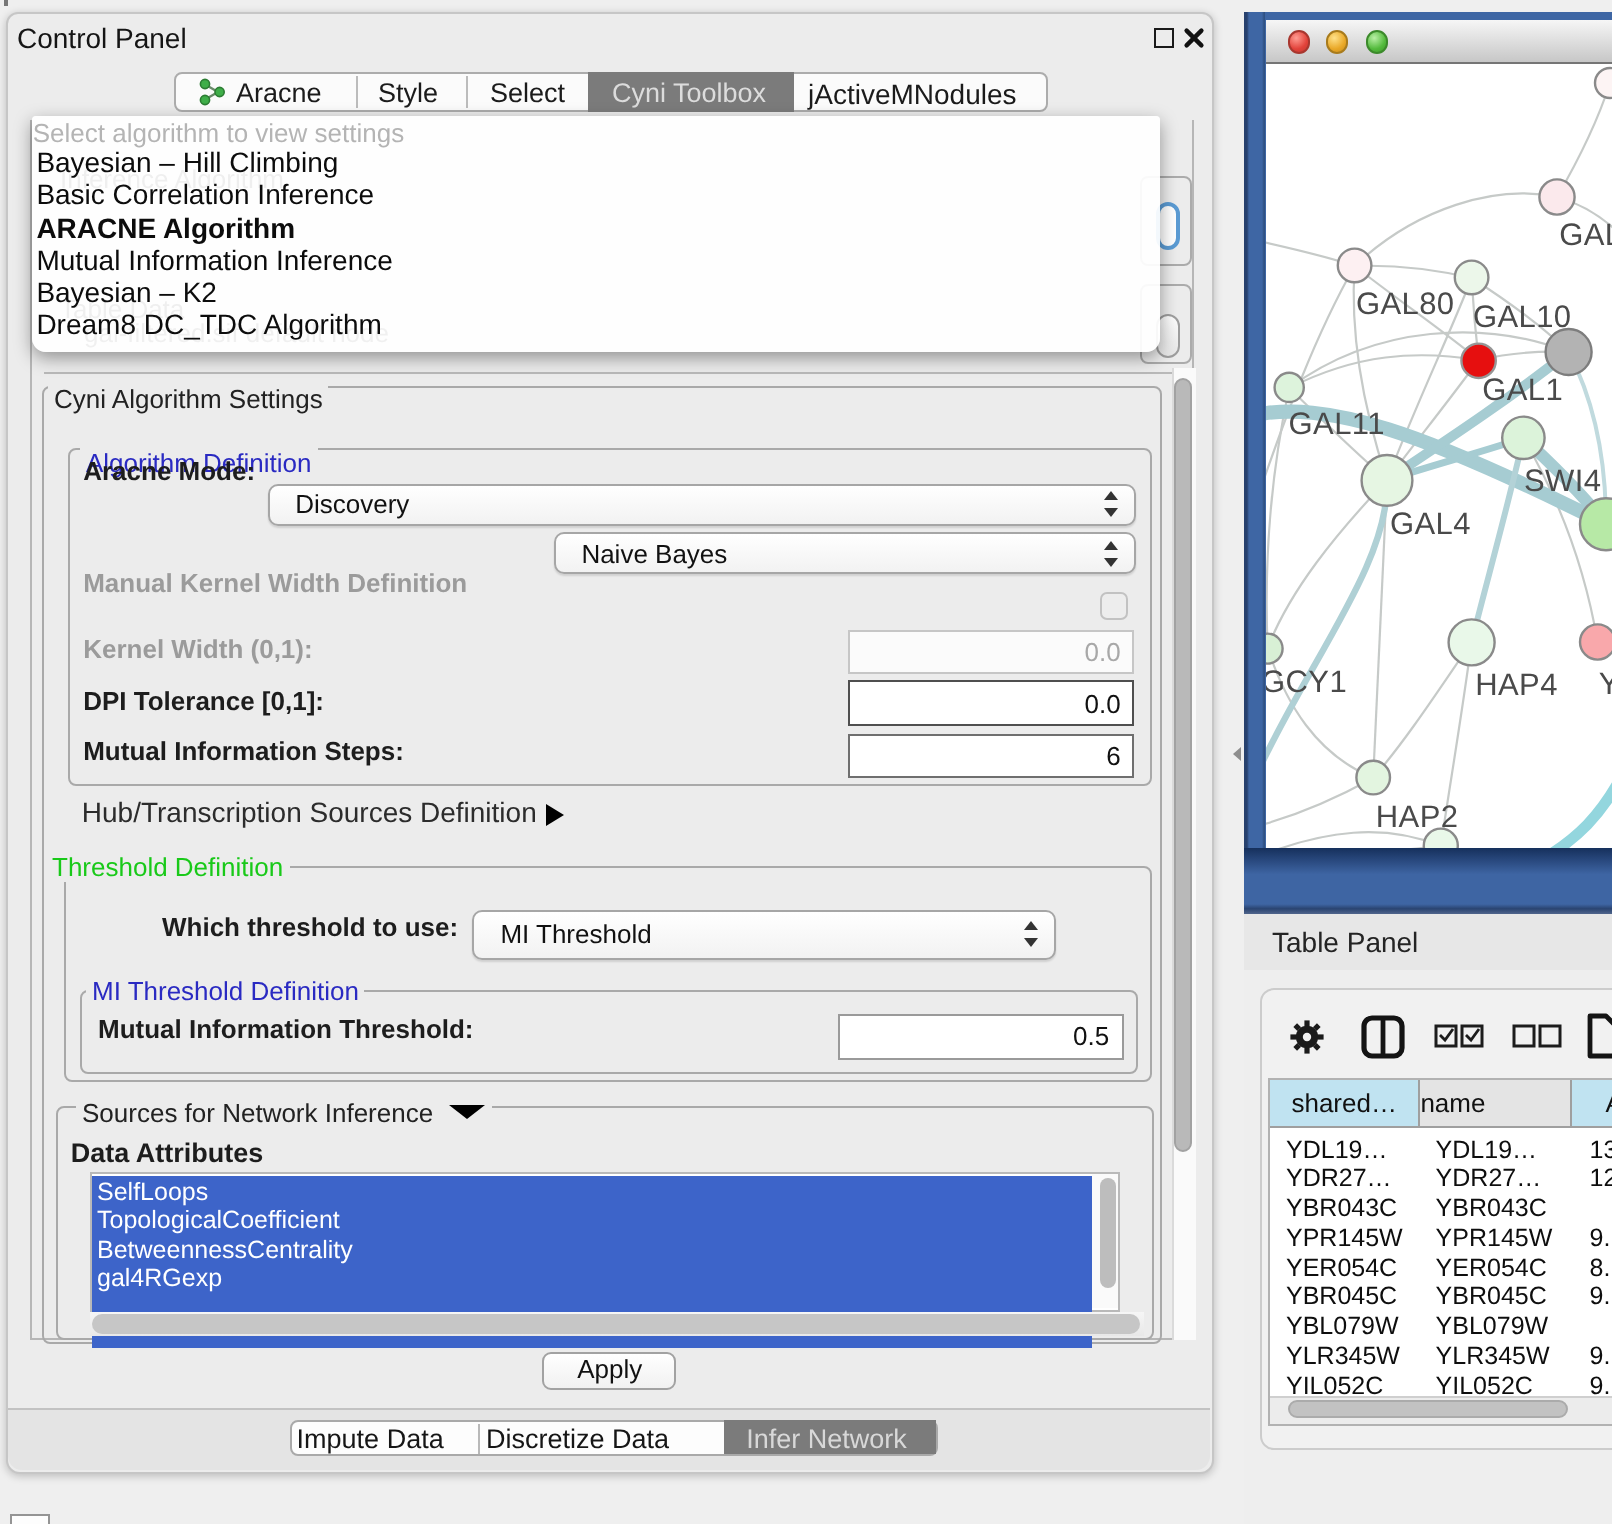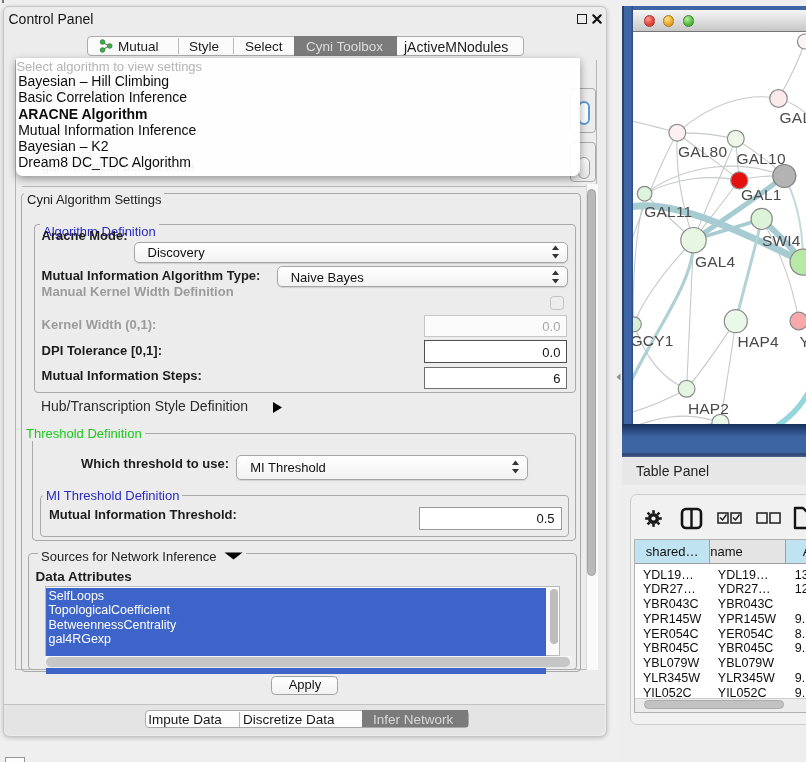--- a/index.html
+++ b/index.html
@@ -26,21 +26,21 @@
       <path d="M2.3 2.3 L9.7 9.7 M9.7 2.3 L2.3 9.7" stroke="#111" stroke-width="2.2" stroke-linecap="round"></path>
     </svg>
 
   <div class="abs" style="left:87px;top:35.8px;width:437px;height:20.4px;background:#fbfbfb;border:1px solid #acacac;border-radius:4px;box-sizing:border-box;"></div>
   <svg class="abs" style="left:99px;top:38.5px;" width="14" height="14" viewBox="0 0 14 14">
     <path d="M4 3.5 L10 7 M4 10.5 L10 7" stroke="#6a8a6a" stroke-width="1.2" fill="none"></path>
     <circle cx="3.5" cy="3" r="2.3" fill="#3fae49" stroke="#2c7d33" stroke-width="0.8"></circle>
     <circle cx="3.5" cy="11" r="2.3" fill="#3fae49" stroke="#2c7d33" stroke-width="0.8"></circle>
     <circle cx="10.8" cy="7" r="2.3" fill="#3fae49" stroke="#2c7d33" stroke-width="0.8"></circle>
   </svg>
-  <div class="abs" style="left:118px;top:39px;font-size:13.5px;color:#1b1b1b;">Mutual</div>
+  <div class="abs" style="left:118px;top:39px;font-size:13.5px;color:#1b1b1b;">Aracne</div>
   <div class="abs" style="left:177.8px;top:38px;width:1px;height:16px;background:#bcbcbc;"></div>
   <div class="abs" style="left:189px;top:39px;font-size:13.5px;color:#1b1b1b;">Style</div>
   <div class="abs" style="left:233px;top:38px;width:1px;height:16px;background:#bcbcbc;"></div>
   <div class="abs" style="left:245px;top:39px;font-size:13.5px;color:#1b1b1b;">Select</div>
   <div class="abs" style="left:293.7px;top:36.3px;width:103.3px;height:19.4px;background:#7b7b7b;"></div>
   <div class="abs" style="left:306px;top:39px;font-size:13.5px;color:#dcdcdc;">Cyni Toolbox</div>
   <div class="abs" style="left:404px;top:38.5px;font-size:14px;color:#1b1b1b;">jActiveMNodules</div>
 
   <div class="abs" style="left:14.9px;top:60px;width:582.6px;height:609.7px;border:1px solid #b6b6b6;border-top:none;box-sizing:border-box;"></div>
 
@@ -61,21 +61,20 @@
 
   <div class="blab" style="left:41.6px;top:228px;">Aracne Mode:</div>
   <div class="combo" style="left:133.6px;top:241.7px;width:432.2px;height:19.6px;">
     <span class="ct">Discovery</span>
     <svg class="spin" viewBox="0 0 9 14">
         <path d="M4.5 0.5 L8 5 H1 Z" fill="#333"></path>
         <path d="M4.5 13.5 L1 9 H8 Z" fill="#333"></path>
       </svg>
   </div>
 
-  <div class="blab" style="left:41.6px;top:268px;">Mutual Information Algorithm Type:</div>
   <div class="combo" style="left:276.7px;top:266px;width:289.1px;height:19.4px;">
     <span class="ct">Naive Bayes</span>
     <svg class="spin" viewBox="0 0 9 14">
         <path d="M4.5 0.5 L8 5 H1 Z" fill="#333"></path>
         <path d="M4.5 13.5 L1 9 H8 Z" fill="#333"></path>
       </svg>
   </div>
 
   <div class="blab" style="left:41.6px;top:284px;color:#9b9b9b;">Manual Kernel Width Definition</div>
   <div class="abs" style="left:550.2px;top:296.3px;width:13.7px;height:13.7px;background:#ededed;border:1px solid #c2c2c2;border-radius:3.5px;box-sizing:border-box;"></div>
@@ -88,21 +87,21 @@
   <div class="blab" style="left:41.6px;top:343px;">DPI Tolerance [0,1]:</div>
   <div class="field" style="left:424.2px;top:340.3px;width:143.2px;height:23px;border:1.5px solid #4f4f4f;box-sizing:border-box;">
       <span class="fval">0.0</span>
     </div>
 
   <div class="blab" style="left:41.6px;top:368px;">Mutual Information Steps:</div>
   <div class="field" style="left:424.2px;top:366.6px;width:143.2px;height:22.3px;border:1.2px solid #6f6f6f;box-sizing:border-box;">
       <span class="fval">6</span>
     </div>
 
-  <div class="abs" style="left:40.9px;top:398px;font-size:14px;color:#2c2c2c;white-space:nowrap;">Hub/Transcription Style Definition</div>
+  <div class="abs" style="left:40.9px;top:398px;font-size:14px;color:#2c2c2c;white-space:nowrap;">Hub/Transcription Sources Definition</div>
   <svg class="abs" style="left:272px;top:401.5px;" width="11" height="11" viewBox="0 0 11 11">
       <path d="M1 0 L10 5.5 L1 11 Z" fill="#000"></path>
     </svg>
 
   <div class="gbox" style="left:32px;top:433px;width:541.5px;height:105.5px;"></div>
   <div class="glab" style="left:23px;top:425.5px;color:#19c919;">Threshold Definition</div>
 
   <div class="blab" style="left:81px;top:456px;">Which threshold to use:</div>
   <div class="combo" style="left:236.2px;top:455.3px;width:290.1px;height:22.4px;">
     <span class="ct">MI Threshold</span>

